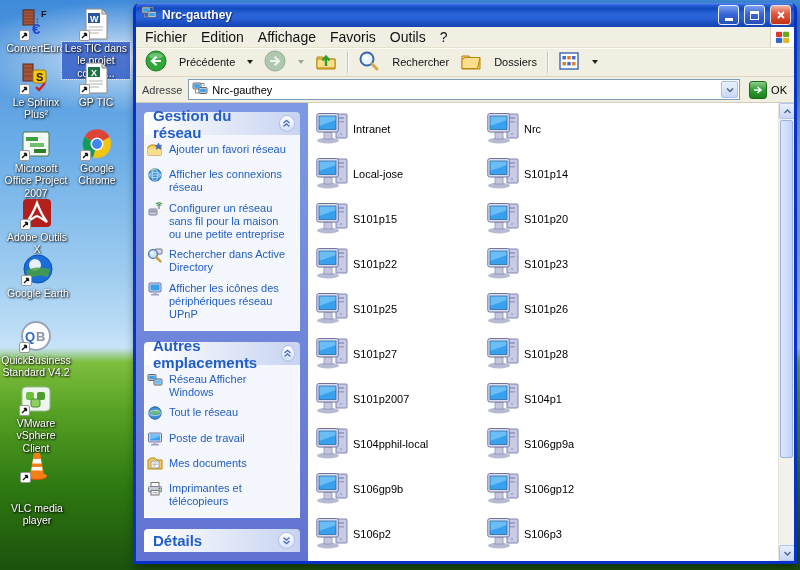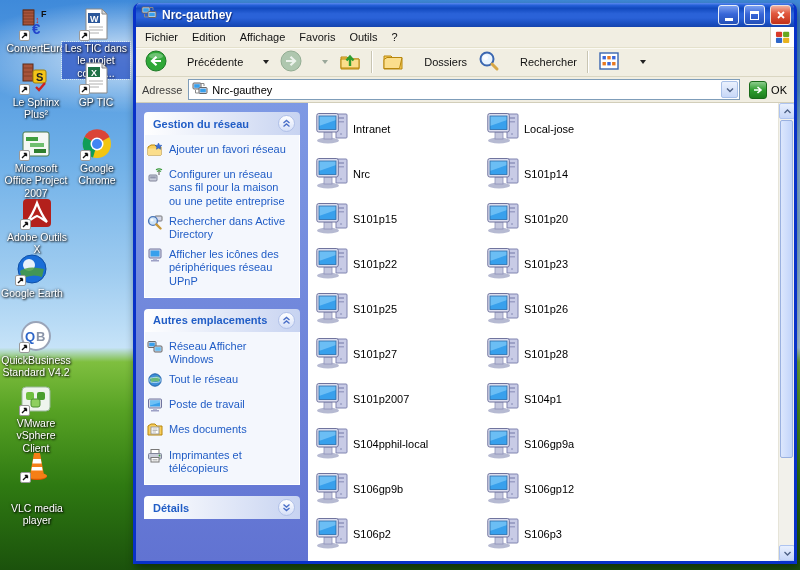--- a/index.html
+++ b/index.html
@@ -20,21 +20,21 @@
   .desk-icon { position:absolute; width:60px; display:flex; flex-direction:column; align-items:center; gap:2px; cursor:default; }
   .desk-icon .ic { position:relative; width:32px; height:32px; }
   .desk-icon .ic svg { display:block; }
   .shortcut { position:absolute; left:-1px; bottom:-1px; width:11px; height:11px; }
   .desk-label { font-size:10.5px; color:#fff; text-align:center; line-height:1.18;
     text-shadow:1px 1px 2px rgba(0,0,0,.95), 0 0 3px rgba(0,0,0,.6); padding:0 1px; }
   .desk-icon.selected .desk-label { background:rgba(45,88,198,.8); outline:1px dotted rgba(255,255,255,.6); }
   .dk0{left:6px;top:8px;} .dk1{left:62px;top:8px;width:68px;}
   .dk2{left:6px;top:62px;} .dk3{left:62px;top:62px;width:68px;}
   .dk4{left:2px;top:128px;width:68px;} .dk5{left:62px;top:128px;width:70px;}
-  .dk6{left:4px;top:197px;width:66px;} .dk7{left:0;top:253px;width:64px;}
+  .dk6{left:4px;top:197px;width:66px;} .dk7{left:6px;top:253px;width:64px;}
   .dk8{left:2px;top:320px;width:68px;} .dk9{left:2px;top:383px;width:68px;}
   .dk10{left:6px;top:450px;width:62px;gap:20px;}
 
   
   .window { position:absolute; left:133px; top:3px; width:664px; height:561px;
     display:flex; flex-direction:column;
     border-left:3px solid #0831C8; border-right:3px solid #0831C8; border-bottom:3px solid #0831C8;
     border-radius:7px 7px 0 0; background:#F1EEE2; box-shadow:2px 4px 10px rgba(0,0,0,.45); }
 
   .titlebar { flex:0 0 24px; display:flex; align-items:center; gap:5px; padding:0 3px 0 5px;
@@ -43,28 +43,28 @@
   .title-text { flex:1; color:#fff; font-weight:bold; font-size:12px; text-shadow:1px 1px 1px #0A2878;
     white-space:nowrap; overflow:hidden; }
   .winbtn { width:21px; height:20px; border:1px solid #E8EEF8; border-radius:3px;
     display:flex; align-items:center; justify-content:center;
     background:linear-gradient(180deg,#7CA0F0,#3866D8 45%,#2450B8); }
   .winbtn.close { background:linear-gradient(180deg,#F0B0A0,#E25A40 40%,#C23018); border-color:#F0E0D8; }
   .glyph-min { width:8px; height:3px; background:#fff; margin-top:9px; }
   .glyph-max { width:9px; height:9px; border:1px solid #fff; border-top:3px solid #fff; }
 
   .menubar { flex:0 0 20px; display:flex; align-items:center; padding:0 0 0 2px;
-    background:#F1EEE2; border-bottom:1px solid #E4E1CC; font-size:11px; }
+    background:#F1EEE2; border-bottom:1px solid #E4E1CC; font-size:14px; }
   .menu-item { padding:2px 7px; color:#111; cursor:default; }
   .menu-logo { margin-left:auto; width:24px; height:20px; display:flex; align-items:center; justify-content:center;
     border-left:1px solid #D6D2BE; box-shadow:inset 1px 0 0 #fff; background:#fff; }
 
   .toolbar { flex:0 0 28px; display:flex; align-items:center; gap:1px; padding:0 4px;
     background:#F1EEE2; border-bottom:1px solid #DAD6C2; box-shadow:inset 0 1px 0 #FBFAF4; }
-  .tool-btn { display:flex; align-items:center; gap:20px; padding:2px 5px; font-size:11px; color:#111;
+  .tool-btn { display:flex; align-items:center; gap:12px; padding:2px 5px; font-size:11px; color:#111;
     border-radius:3px; cursor:default; }
   .tool-btn.disabled { color:#9A9A8E; }
   .tri-down { width:0; height:0; border-left:3px solid transparent; border-right:3px solid transparent; border-top:4px solid #212121; }
   .tri-down.dim { border-top-color:#9AA79A; }
   .tool-sep { width:1px; height:22px; background:#C9C5B2; box-shadow:1px 0 0 #fff; margin:0 4px; }
 
   .addressbar { flex:0 0 25px; display:flex; align-items:center; gap:6px; padding:2px 4px 2px 6px;
     background:#F1EEE2; border-bottom:1px solid #D2CEBA; font-size:11px; }
   .addr-label { color:#3C3C3C; }
   .addr-combo { flex:1; height:21px; background:#fff; border:1px solid #7F9DB9; display:flex; align-items:center;
@@ -75,21 +75,21 @@
   .go-icon { width:18px; height:18px; border-radius:3px; border:1px solid #1A6A1A;
     background:linear-gradient(180deg,#8CCC8C,#2F9E2F 50%,#1E7E1E); display:flex; align-items:center; justify-content:center; }
 
   .content { flex:1; display:flex; overflow:hidden; background:#fff; }
 
   
   .sidebar { flex:0 0 172px; background:linear-gradient(180deg,#7E99E4,#6173D2); padding:9px 8px; overflow:hidden; }
   .panel { margin-bottom:11px; }
   .panel-header { height:23px; display:flex; align-items:center; justify-content:space-between;
     padding:0 5px 0 9px; border-radius:4px 4px 0 0;
-    background:linear-gradient(90deg,#FFFFFF,#C7D3F1); color:#215DC6; font-weight:bold; font-size:11px; cursor:default; }
+    background:linear-gradient(90deg,#FFFFFF,#C7D3F1); color:#215DC6; font-weight:bold; font-size:15px; cursor:default; }
   .chevron-btn { width:17px; height:17px; border-radius:50%; border:1px solid #B0C0E8;
     background:linear-gradient(180deg,#FFFFFF,#D6E0F8); display:flex; align-items:center; justify-content:center; }
   .panel-body { background:#F4F7FD; border:1px solid #fff; border-top:none; padding:8px 4px 9px 2px;
     display:flex; flex-direction:column; gap:7px; }
   .task-link { display:flex; gap:6px; align-items:flex-start; color:#215DC6; font-size:11px; line-height:1.2;
     cursor:pointer; text-decoration:none; }
   .task-link .tic { flex:0 0 16px; margin-top:-1px; }
   .task-link .txt { max-width:120px; }
 
   
@@ -367,32 +367,32 @@
       <span class="tool-btn">
         <span><svg width="22" height="22" viewBox="0 0 22 22">
               <path d="M2 7 h6 l2 2 h10 v10 h-18 z" fill="#F8CE5C" stroke="#B8860B"></path>
               <path d="M2 9 h18 v9 h-18 z" fill="#FBDE8C" stroke="#B8860B"></path>
               <path d="M11 16 V7 M7.5 10.5 L11 6.5 L14.5 10.5" stroke="#2F9E2F" stroke-width="2.4" fill="none"></path>
             </svg></span>
       </span>
       <span class="tool-sep"></span>
       <span class="tool-btn">
         <span><svg width="22" height="22" viewBox="0 0 22 22">
-              <path d="M2 6 h7 l2 2 h9 v11 h-18 z" fill="#F8CE5C" stroke="#B8860B"></path>
-              <path d="M2 9.5 l3 -2 h15 l-2.5 11 h-15.5 z" fill="#FBDE8C" stroke="#B8860B"></path>
-            </svg></span>
-        <span>Dossiers</span>
-      </span>
-      <span class="tool-btn">
-        <span><svg width="22" height="22" viewBox="0 0 22 22">
               <circle cx="9" cy="9" r="6.5" fill="#EAF4FE" stroke="#3A66B0" stroke-width="2"></circle>
               <circle cx="7.5" cy="7.5" r="2.5" fill="#fff" opacity="0.8"></circle>
               <line x1="14" y1="14" x2="19" y2="19" stroke="#D8A848" stroke-width="3" stroke-linecap="round"></line>
             </svg></span>
         <span>Rechercher</span>
+      </span>
+      <span class="tool-btn">
+        <span><svg width="22" height="22" viewBox="0 0 22 22">
+              <path d="M2 6 h7 l2 2 h9 v11 h-18 z" fill="#F8CE5C" stroke="#B8860B"></path>
+              <path d="M2 9.5 l3 -2 h15 l-2.5 11 h-15.5 z" fill="#FBDE8C" stroke="#B8860B"></path>
+            </svg></span>
+        <span>Dossiers</span>
       </span>
       <span class="tool-sep"></span>
       <span class="tool-btn">
         <span><svg width="22" height="22" viewBox="0 0 22 22">
               <rect x="2" y="3" width="18" height="16" fill="#fff" stroke="#3A66B0" stroke-width="1.4"></rect>
               <rect x="4.5" y="6" width="3.4" height="3.4" fill="#3A66D8"></rect>
               <rect x="9.3" y="6" width="3.4" height="3.4" fill="#E87820"></rect>
               <rect x="14.1" y="6" width="3.4" height="3.4" fill="#3A66D8"></rect>
               <rect x="4.5" y="12" width="3.4" height="3.4" fill="#E87820"></rect>
               <rect x="9.3" y="12" width="3.4" height="3.4" fill="#3A66D8"></rect>
@@ -444,20 +444,30 @@
               <a class="task-link">
                 <span class="tic"><svg width="16" height="16" viewBox="0 0 16 16">
                     <path d="M1 5 l3 -2 h4 l2 2 h4 v8 h-13 z" fill="#F8CE5C" stroke="#B8860B"></path>
                     <path d="M1 6.5 h13 v6.5 h-13 z" fill="#FBDE8C"></path>
                     <path d="M11.5 1 l1 2.2 2.4 .2 -1.8 1.6 .5 2.3 -2.1 -1.2 -2.1 1.2 .5 -2.3 -1.8 -1.6 2.4 -.2 z" fill="#3A6FD8" stroke="#1C4FB0" stroke-width="0.5"></path>
                   </svg></span>
                 <span class="txt">Ajouter un favori réseau</span>
               </a>
               <a class="task-link">
                 <span class="tic"><svg width="16" height="16" viewBox="0 0 16 16">
+                    <circle cx="8" cy="8" r="6.2" fill="#3E8ED8" stroke="#1C5FA8"></circle>
+                    <ellipse cx="8" cy="8" rx="6.2" ry="2.6" fill="none" stroke="#BFE0F8" stroke-width="0.9"></ellipse>
+                    <ellipse cx="8" cy="8" rx="2.8" ry="6.2" fill="none" stroke="#BFE0F8" stroke-width="0.9"></ellipse>
+                    <path d="M1.8 8 h12.4" stroke="#BFE0F8" stroke-width="0.9"></path>
+                    <path d="M4 4 a6 6 0 0 1 5 -1.5" stroke="#9ED49E" stroke-width="1.6" fill="none"></path>
+                  </svg></span>
+                <span class="txt">Afficher les connexions réseau</span>
+              </a>
+              <a class="task-link">
+                <span class="tic"><svg width="16" height="16" viewBox="0 0 16 16">
                     <rect x="2" y="8" width="8" height="6" rx="1" fill="#C9CCDA" stroke="#80859A"></rect>
                     <rect x="3.2" y="9.4" width="5.6" height="2" fill="#8F94AC"></rect>
                     <line x1="12" y1="8" x2="12" y2="3" stroke="#707070" stroke-width="1.2"></line>
                     <path d="M10 4.5 a3.2 3.2 0 0 1 4 0 M9 2.8 a5.5 5.5 0 0 1 6 0" stroke="#3A9A3A" stroke-width="1.1" fill="none"></path>
                   </svg></span>
                 <span class="txt">Configurer un réseau sans fil pour la maison ou une petite entreprise</span>
               </a>
               <a class="task-link">
                 <span class="tic"><svg width="16" height="16" viewBox="0 0 16 16">
                     <rect x="8" y="2" width="7" height="5" rx="0.8" fill="#D8DAE8" stroke="#777"></rect>
@@ -569,36 +579,36 @@
                   <rect x="22" y="5" width="6" height="2" fill="#9CA0C6"></rect>
                   <rect x="22" y="9" width="6" height="1.5" fill="#9CA0C6"></rect>
                   <circle cx="25" cy="22" r="1" fill="#9CA0C6"></circle>
                   <ellipse cx="12" cy="28.5" rx="11" ry="3" fill="#B6BAD2"></ellipse>
                   <rect x="8" y="20" width="8" height="7" fill="#C4C7DE" stroke="#8E92B8" stroke-width="0.8"></rect>
                   <rect x="0.8" y="1.5" width="21.5" height="18.5" rx="2" fill="#DCDEEF" stroke="#70749E"></rect>
                   <rect x="3" y="4" width="17" height="13.5" fill="#38A0EC"></rect>
                   <path d="M3 4 h17 v4 l-17 6 z" fill="#7CC8F8" opacity="0.75"></path>
                   <rect x="3" y="4" width="17" height="13.5" fill="none" stroke="#2A6AA8" stroke-width="0.8"></rect>
                 </svg></span>
+              <span>Nrc</span>
+            </div>
+            <div class="file-item">
+              <span class="fic"><svg width="34" height="32" viewBox="0 0 34 32">
+                  <path d="M20 2 h10 a1 1 0 0 1 1 1 v22 a1 1 0 0 1 -1 1 h-10 z" fill="#C8CBE6" stroke="#8084B0"></path>
+                  <rect x="22" y="5" width="6" height="2" fill="#9CA0C6"></rect>
+                  <rect x="22" y="9" width="6" height="1.5" fill="#9CA0C6"></rect>
+                  <circle cx="25" cy="22" r="1" fill="#9CA0C6"></circle>
+                  <ellipse cx="12" cy="28.5" rx="11" ry="3" fill="#B6BAD2"></ellipse>
+                  <rect x="8" y="20" width="8" height="7" fill="#C4C7DE" stroke="#8E92B8" stroke-width="0.8"></rect>
+                  <rect x="0.8" y="1.5" width="21.5" height="18.5" rx="2" fill="#DCDEEF" stroke="#70749E"></rect>
+                  <rect x="3" y="4" width="17" height="13.5" fill="#38A0EC"></rect>
+                  <path d="M3 4 h17 v4 l-17 6 z" fill="#7CC8F8" opacity="0.75"></path>
+                  <rect x="3" y="4" width="17" height="13.5" fill="none" stroke="#2A6AA8" stroke-width="0.8"></rect>
+                </svg></span>
               <span>Local-jose</span>
-            </div>
-            <div class="file-item">
-              <span class="fic"><svg width="34" height="32" viewBox="0 0 34 32">
-                  <path d="M20 2 h10 a1 1 0 0 1 1 1 v22 a1 1 0 0 1 -1 1 h-10 z" fill="#C8CBE6" stroke="#8084B0"></path>
-                  <rect x="22" y="5" width="6" height="2" fill="#9CA0C6"></rect>
-                  <rect x="22" y="9" width="6" height="1.5" fill="#9CA0C6"></rect>
-                  <circle cx="25" cy="22" r="1" fill="#9CA0C6"></circle>
-                  <ellipse cx="12" cy="28.5" rx="11" ry="3" fill="#B6BAD2"></ellipse>
-                  <rect x="8" y="20" width="8" height="7" fill="#C4C7DE" stroke="#8E92B8" stroke-width="0.8"></rect>
-                  <rect x="0.8" y="1.5" width="21.5" height="18.5" rx="2" fill="#DCDEEF" stroke="#70749E"></rect>
-                  <rect x="3" y="4" width="17" height="13.5" fill="#38A0EC"></rect>
-                  <path d="M3 4 h17 v4 l-17 6 z" fill="#7CC8F8" opacity="0.75"></path>
-                  <rect x="3" y="4" width="17" height="13.5" fill="none" stroke="#2A6AA8" stroke-width="0.8"></rect>
-                </svg></span>
-              <span>Nrc</span>
             </div>
             <div class="file-item">
               <span class="fic"><svg width="34" height="32" viewBox="0 0 34 32">
                   <path d="M20 2 h10 a1 1 0 0 1 1 1 v22 a1 1 0 0 1 -1 1 h-10 z" fill="#C8CBE6" stroke="#8084B0"></path>
                   <rect x="22" y="5" width="6" height="2" fill="#9CA0C6"></rect>
                   <rect x="22" y="9" width="6" height="1.5" fill="#9CA0C6"></rect>
                   <circle cx="25" cy="22" r="1" fill="#9CA0C6"></circle>
                   <ellipse cx="12" cy="28.5" rx="11" ry="3" fill="#B6BAD2"></ellipse>
                   <rect x="8" y="20" width="8" height="7" fill="#C4C7DE" stroke="#8E92B8" stroke-width="0.8"></rect>
                   <rect x="0.8" y="1.5" width="21.5" height="18.5" rx="2" fill="#DCDEEF" stroke="#70749E"></rect>

